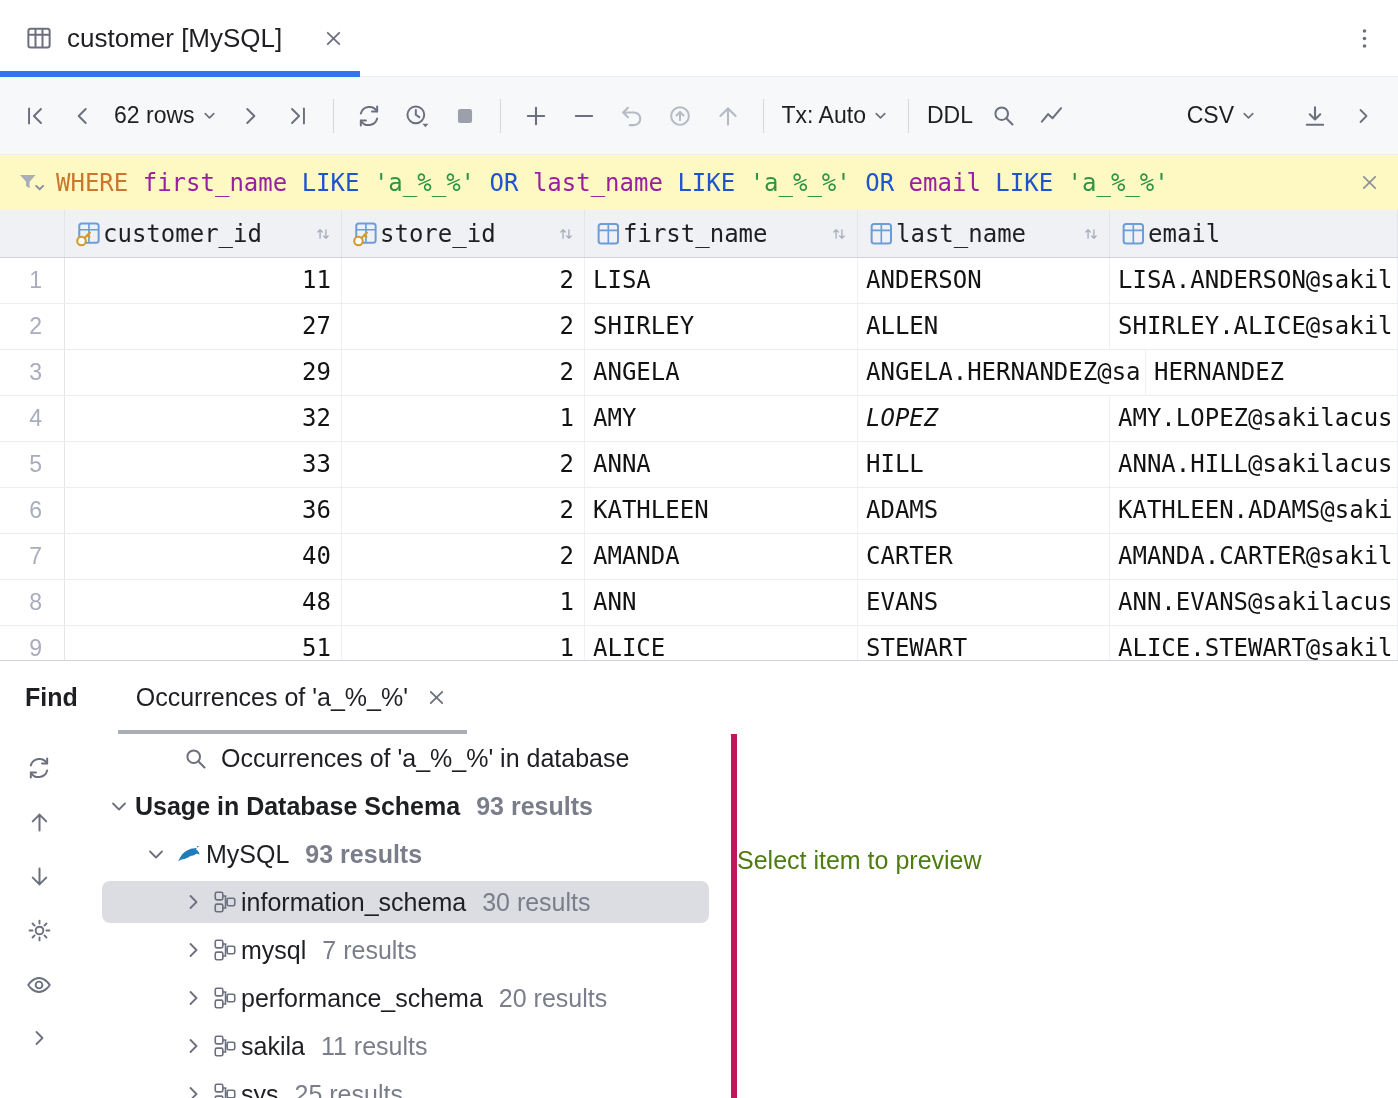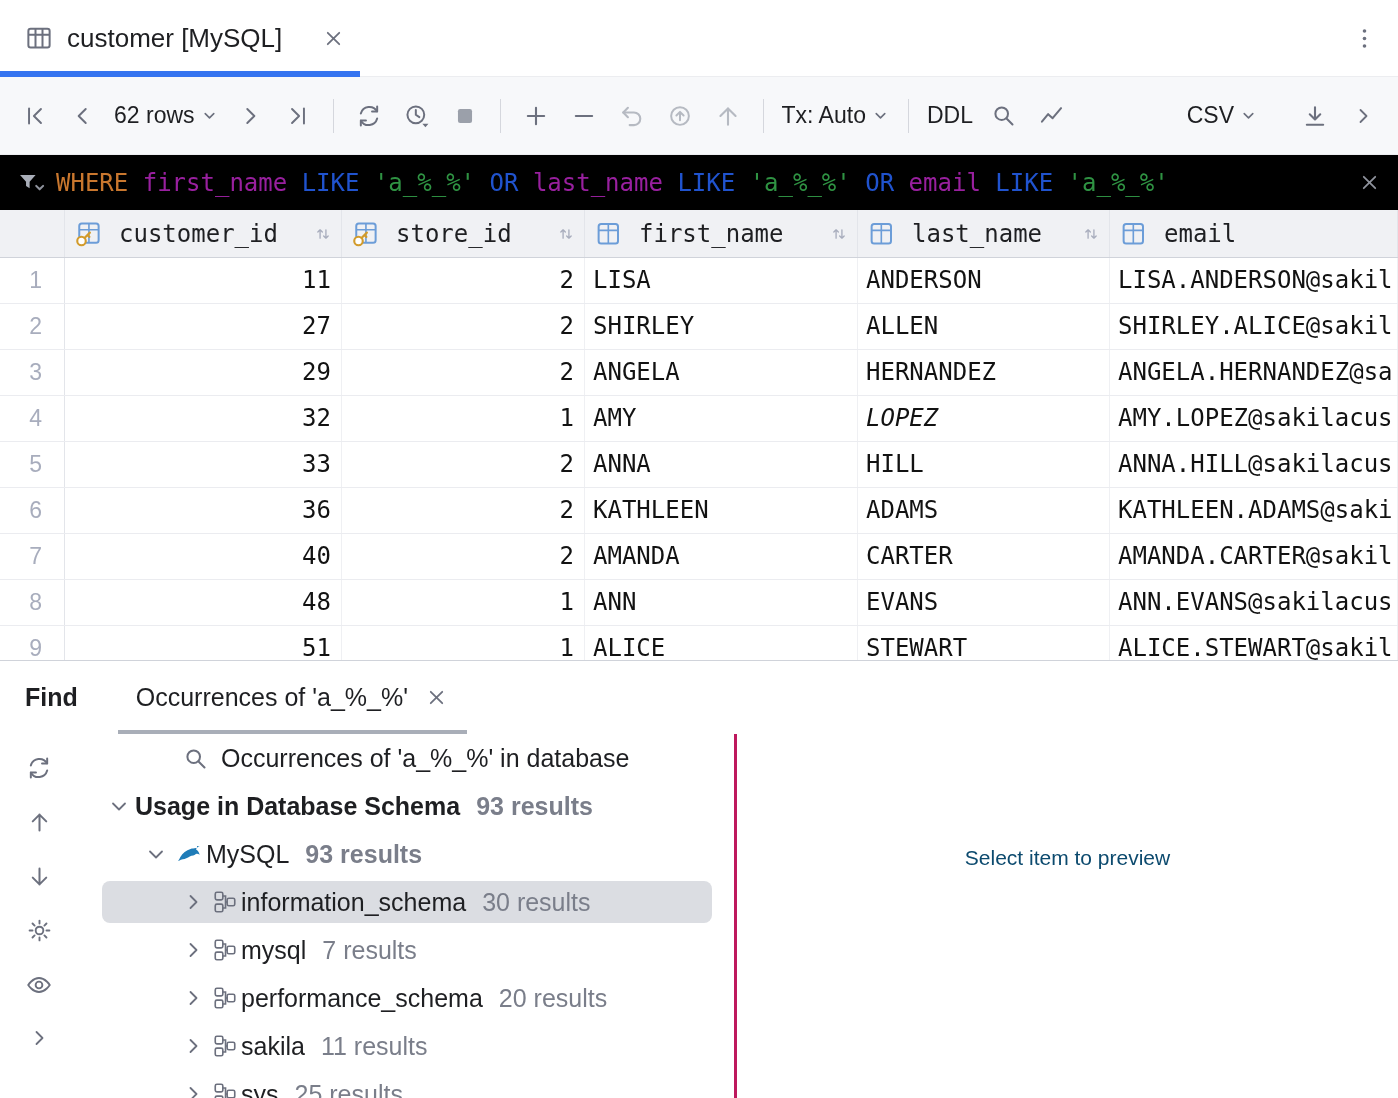--- a/index.html
+++ b/index.html
@@ -18,63 +18,63 @@
   
   .toolbar{flex:0 0 78px;background:#F7F8FA;display:flex;align-items:center;padding:0 12px;gap:2px;border-bottom:1px solid #ECEDF0}
   .tbtn{min-width:46px;height:46px;display:flex;align-items:center;justify-content:center;border-radius:8px;color:#6C707E;gap:5px;padding:0 6px}
   .tbtn.dim{color:#B6BAC2}
   .tbtn .lbl{font-size:23px;color:#1E1F22;white-space:nowrap}
   .tsep{width:1px;height:34px;background:#D5D7DD;margin:0 10px;flex:0 0 1px}
   .push-right{margin-left:auto}
   .gap-l{margin-left:26px}
 
   
-  .filterbar{flex:0 0 55px;display:flex;align-items:center;padding:0 16px;gap:10px;background:#000000}
+  .filterbar{flex:0 0 55px;display:flex;align-items:center;padding:0 16px;gap:10px;background:#fef9c3}
   .filter-expr{font-family:"DejaVu Sans Mono",monospace;font-size:24px;white-space:pre;flex:1;overflow:hidden}
   .filter-close{color:#8F939D}
 
   
   .gridwrap{flex:0 0 450px;display:flex;flex-direction:column;overflow:hidden}
   .ghead{flex:0 0 48px;background:#F0F1F4;border-bottom:1px solid #D0D3DA;display:flex}
   .gcorner{flex:0 0 65px;border-right:1px solid #E3E5EA}
   .hcells{display:flex}
-  .hcell{display:flex;align-items:center;gap:16px;padding:0 8px;border-right:1px solid #E3E5EA;
+  .hcell{display:flex;align-items:center;gap:0;padding:0 8px;border-right:1px solid #E3E5EA;
     font-family:"DejaVu Sans Mono",monospace;font-size:24px;color:#1E1F22;flex:0 0 auto}
   .hname{white-space:nowrap}
   .hsort{margin-left:auto;display:flex;color:#A8ADBD}
   .gbody{flex:1;overflow:hidden}
   .trow{display:flex;height:46px;border-bottom:1px solid #EBECF0}
   .gutter-cell{flex:0 0 65px;text-align:right;padding-right:22px;color:#A8ADBD;font-size:23px;line-height:45px;border-right:1px solid #E3E5EA}
   .tcell{font-family:"DejaVu Sans Mono",monospace;font-size:24px;line-height:45px;color:#121212;
     border-right:1px solid #EFF0F3;white-space:pre;overflow:hidden;flex:0 0 auto}
   .tcell.r{text-align:right;padding-right:10px}
   .tcell.l{padding-left:8px}
 
   
   .findpanel{flex:1;border-top:1px solid #D0D3DA;display:flex;flex-direction:column;background:#fff;overflow:hidden}
   .findhead{flex:0 0 73px;display:flex;align-items:center;padding-left:25px}
   .findcap{font-size:25px;font-weight:600;color:#1E1F22}
   .findtab{margin-left:40px;height:100%;display:flex;align-items:center;gap:16px;padding:0 18px;position:relative}
   .findtab .lbl{font-size:25px;color:#1E1F22;white-space:nowrap}
   .findtab::after{content:'';position:absolute;left:0;right:0;bottom:0;height:4px;background:#A9AEB8}
   .findbody{flex:1;display:flex;overflow:hidden}
   .toolcol{flex:0 0 78px;display:flex;flex-direction:column;align-items:center;padding-top:20px;gap:27px;color:#6C707E}
-  .treecol{flex:0 0 659px;overflow:hidden;border-right:3px solid #be185d}
+  .treecol{flex:0 0 659px;overflow:hidden;border-right:6px solid #be185d}
   .searchline{height:48px;display:flex;align-items:center;gap:12px;padding-left:104px;font-size:25px;color:#1E1F22;white-space:nowrap}
   .searchline .ic{color:#6C707E}
   .titem{position:relative;height:48px}
   .titem.sel::before{content:'';position:absolute;left:24px;right:22px;top:3px;bottom:3px;background:#DBDDE2;border-radius:8px}
   .titem-in{position:relative;display:flex;align-items:center;height:100%}
   .tchev{display:flex;width:26px;justify-content:center;color:#6C707E;flex:0 0 26px}
   .tic{display:flex;margin-left:6px}
   .tlabel{font-size:25px;color:#1E1F22;margin-left:3px;white-space:nowrap}
   .tlabel.b{font-weight:700}
   .tcount{font-size:25px;color:#7A7E8A;margin-left:16px;white-space:nowrap}
   .tcount.b{font-weight:600}
-  .preview{flex:1;display:flex;justify-content:center;align-items:flex-start;padding-top:112px;font-size:21px;color:#0c4a6e}
+  .preview{flex:1;display:flex;align-items:flex-start;padding-top:112px;font-size:25px;color:#4d7c0f}
 </style>
 </head>
 <body>
 
 <div class="app">
 
   <header class="tabbar">
     <div class="tab">
       <span class="ic">
           <svg viewBox="0 0 24 24" width="30" height="30" fill="none" stroke="currentColor" stroke-width="1.6">
@@ -362,22 +362,22 @@
           <div class="tcell r" style="width: 243px;">2</div>
           <div class="tcell l" style="width: 273px;">SHIRLEY</div>
           <div class="tcell l" style="width: 252px;">ALLEN</div>
           <div class="tcell l" style="width: 288px;">SHIRLEY.ALICE@sakil</div>
         </div>
         <div class="trow">
           <div class="gutter-cell">3</div>
           <div class="tcell r" style="width: 277px;">29</div>
           <div class="tcell r" style="width: 243px;">2</div>
           <div class="tcell l" style="width: 273px;">ANGELA</div>
+          <div class="tcell l" style="width: 288px;">ANGELA.HERNANDEZ@sa</div>
           <div class="tcell l" style="width: 252px;">HERNANDEZ</div>
-          <div class="tcell l" style="width: 288px;">ANGELA.HERNANDEZ@sa</div>
         </div>
         <div class="trow">
           <div class="gutter-cell">4</div>
           <div class="tcell r" style="width: 277px;">32</div>
           <div class="tcell r" style="width: 243px;">1</div>
           <div class="tcell l" style="width: 273px;">AMY</div>
           <div class="tcell l" style="width: 252px; font-style: italic;">LOPEZ</div>
           <div class="tcell l" style="width: 288px;">AMY.LOPEZ@sakilacus</div>
         </div>
         <div class="trow">

